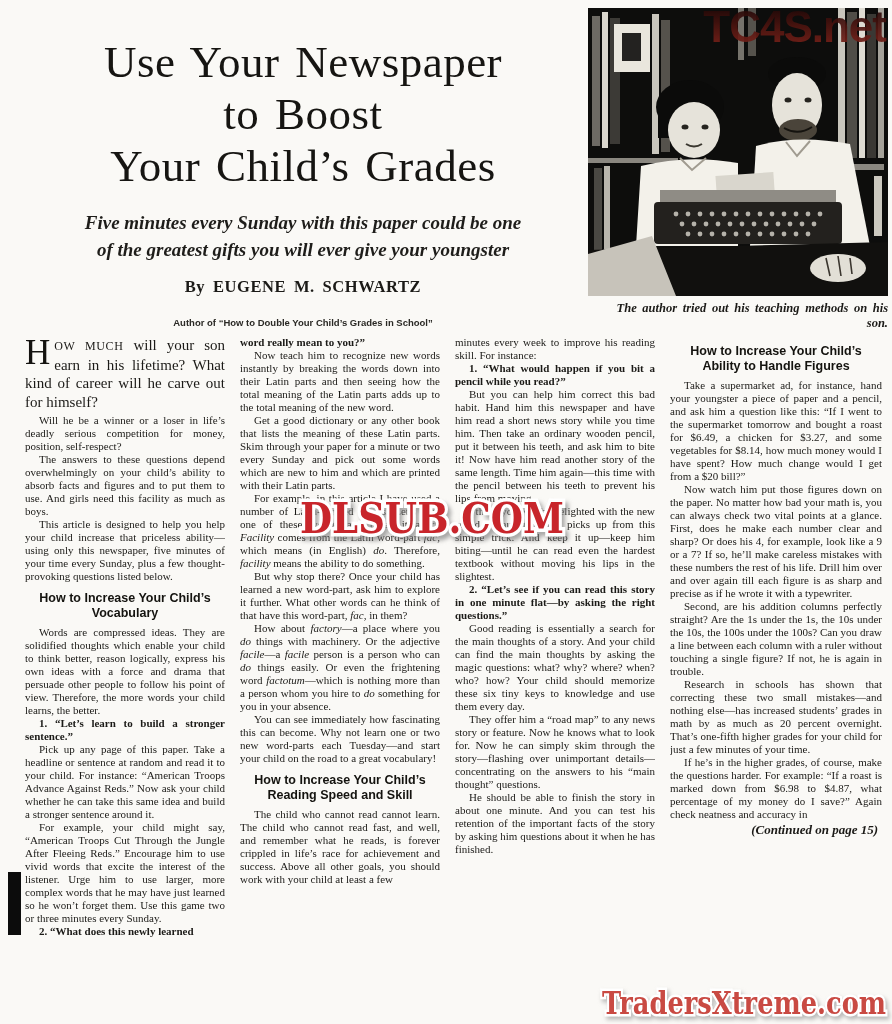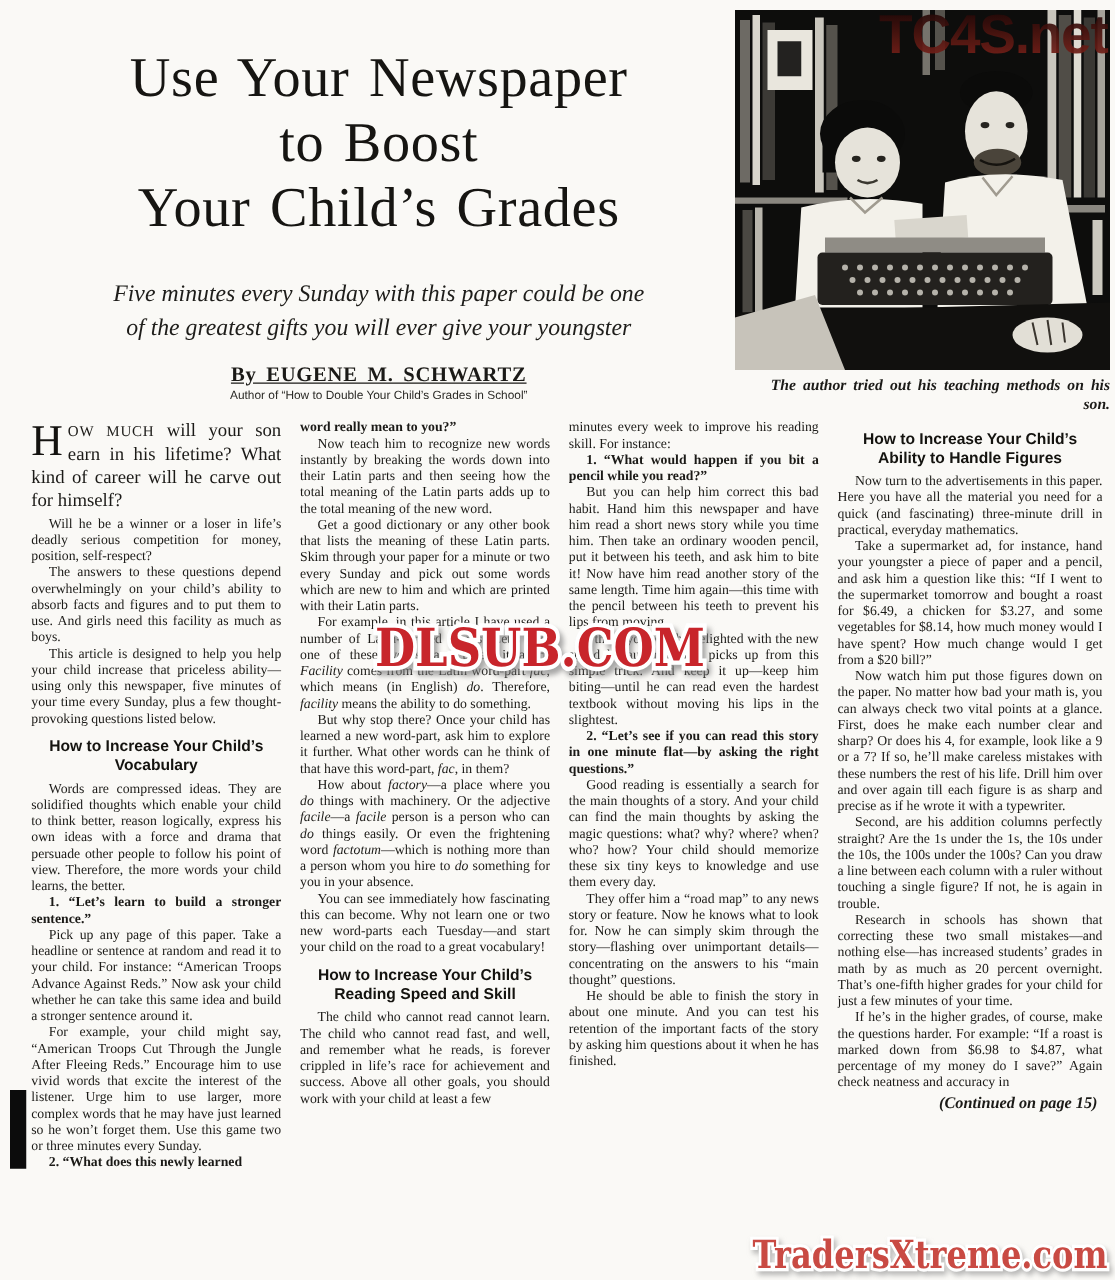--- a/index.html
+++ b/index.html
@@ -1,23 +1,23 @@
 <!DOCTYPE html>
 <html><head>
 <meta charset="utf-8">
 <style>
   html,body{margin:0;padding:0;background:#e8e6e2;}
   .page{position:relative;width:892px;height:1024px;background:#faf9f6;overflow:hidden;
         font-family:"Liberation Serif",serif;color:#1b1a17;}
   
   .head{position:absolute;left:28px;top:36px;width:550px;text-align:center;}
   .title{font-size:45px;line-height:1.16;letter-spacing:0.5px;word-spacing:4px;color:#161512;}
-  .subtitle{margin-top:29px;font-weight:normal;font-style:italic;font-size:19px;line-height:1.45;color:#1e1d1a;}
-  .byline{margin-top:13px;font-weight:bold;font-size:16.5px;letter-spacing:0.6px;word-spacing:3px;text-decoration:underline;}
-  .author-note{margin-top:1px;font-family:"Liberation Sans",sans-serif;font-weight:normal;font-size:9.5px;color:#2a2925;}
+  .subtitle{margin-top:16px;font-weight:bold;font-style:italic;font-size:19px;line-height:1.45;color:#1e1d1a;}
+  .byline{margin-top:13px;font-weight:bold;font-size:16.5px;letter-spacing:0.6px;word-spacing:3px;}
+  .author-note{margin-top:20px;font-family:"Liberation Sans",sans-serif;font-weight:bold;font-size:9.5px;color:#2a2925;}
   
   .photo-wrap{position:absolute;left:588px;top:8px;width:300px;height:288px;}
   .caption{position:absolute;left:590px;top:301px;width:298px;font-weight:bold;font-style:italic;
            font-size:12.5px;word-spacing:2.5px;color:#1b1a17;text-align:right;}
   
   .columns{position:absolute;left:25px;top:336px;display:flex;gap:15px;height:688px;}
   .col{height:688px;overflow:hidden;text-align:justify;font-size:11px;line-height:13px;}
   .col-a,.col-b,.col-c{width:200px;}
   .col-d{width:212px;}
   .para{margin:0;text-indent:14px;}
@@ -190,21 +190,20 @@
         <p class="para"><span style="font-weight: bold;">1. </span><span style="font-weight: bold;">“What would happen if you bit a pencil while you read?”</span></p>
         <p class="para"><span>But you can help him correct this bad habit. Hand him this newspaper and have him read a short news story while you time him. Then take an ordinary wooden pencil, put it between his teeth, and ask him to bite it! Now have him read another story of the same length. Time him again—this time with the pencil between his teeth to prevent his lips from moving.</span></p>
         <p class="para"><span>I think you will be delighted with the new speed he automatically picks up from this simple trick. And keep it up—keep him biting—until he can read even the hardest textbook without moving his lips in the slightest.</span></p>
         <p class="para"><span style="font-weight: bold;">2. </span><span style="font-weight: bold;">“Let’s see if you can read this story in one minute flat—by asking the right questions.”</span></p>
         <p class="para"><span>Good reading is essentially a search for the main thoughts of a story. And your child can find the main thoughts by asking the magic questions: what? why? where? when? who? how? Your child should memorize these six tiny keys to knowledge and use them every day.</span></p>
         <p class="para"><span>They offer him a “road map” to any news story or feature. Now he knows what to look for. Now he can simply skim through the story—flashing over unimportant details—concentrating on the answers to his “main thought” questions.</span></p>
         <p class="para"><span>He should be able to finish the story in about one minute. And you can test his retention of the important facts of the story by asking him questions about it when he has finished.</span></p>
       </section>
     <section class="col col-d">
         <h3 class="sec-h">How to Increase Your Child’s Ability to Handle Figures</h3>
-        <p class="para"><span>Now turn to the advertisements in this paper. Here you have all the material you need for a quick (and fascinating) three-minute drill in practical, everyday mathematics.</span></p>
         <p class="para"><span>Take a supermarket ad, for instance, hand your youngster a piece of paper and a pencil, and ask him a question like this: “If I went to the supermarket tomorrow and bought a roast for $6.49, a chicken for $3.27, and some vegetables for $8.14, how much money would I have spent? How much change would I get from a $20 bill?”</span></p>
         <p class="para"><span>Now watch him put those figures down on the paper. No matter how bad your math is, you can always check two vital points at a glance. First, does he make each number clear and sharp? Or does his 4, for example, look like a 9 or a 7? If so, he’ll make careless mistakes with these numbers the rest of his life. Drill him over and over again till each figure is as sharp and precise as if he wrote it with a typewriter.</span></p>
         <p class="para"><span>Second, are his addition columns perfectly straight? Are the 1s under the 1s, the 10s under the 10s, the 100s under the 100s? Can you draw a line between each column with a ruler without touching a single figure? If not, he is again in trouble.</span></p>
         <p class="para"><span>Research in schools has shown that correcting these two small mistakes—and nothing else—has increased students’ grades in math by as much as 20 percent overnight. That’s one-fifth higher grades for your child for just a few minutes of your time.</span></p>
         <p class="para"><span>If he’s in the higher grades, of course, make the questions harder. For example: “If a roast is marked down from $6.98 to $4.87, what percentage of my money do I save?” Again check neatness and accuracy in</span></p>
         <p class="cont"><span>(Continued on page 15)</span></p>
       </section>
   </main>
 
   <div class="blackbar"></div>

